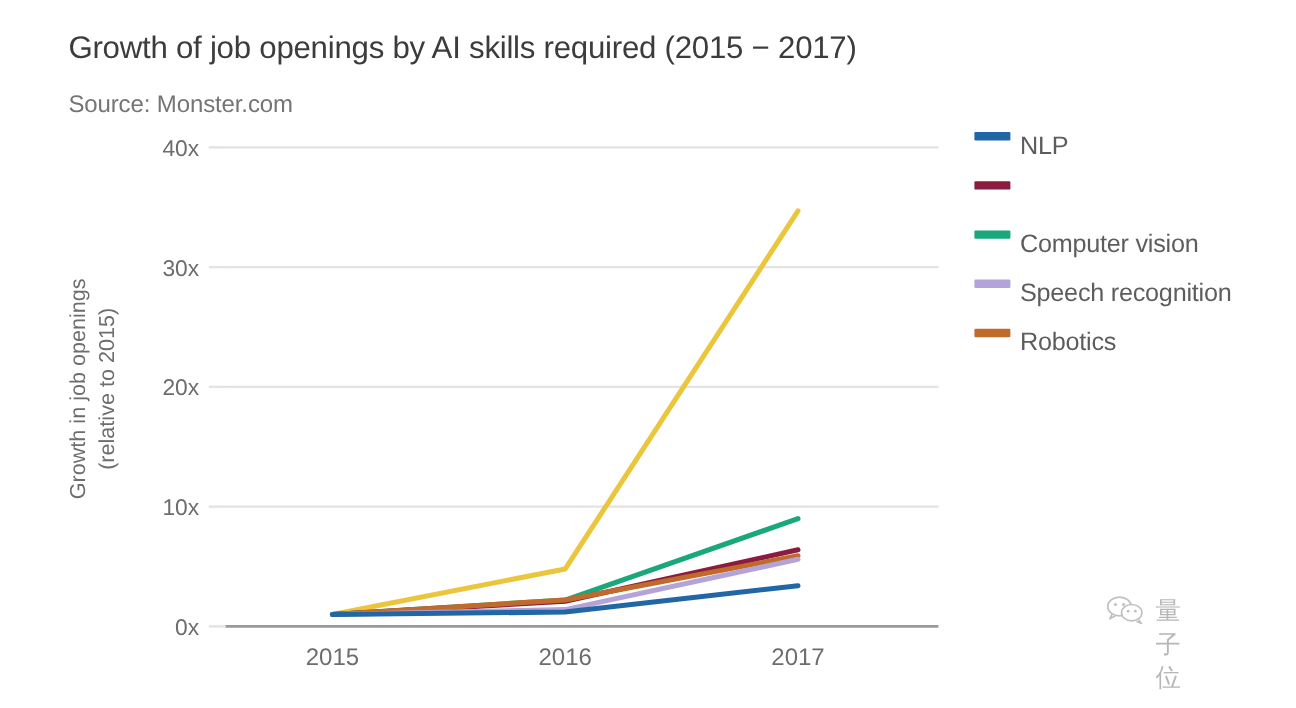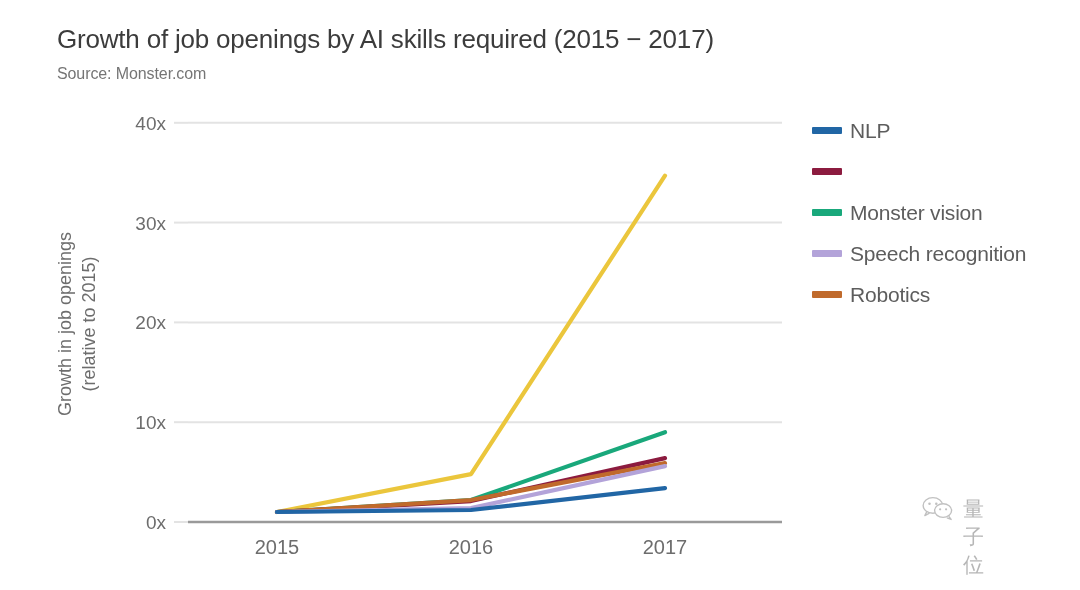--- a/index.html
+++ b/index.html
@@ -33,26 +33,26 @@
   }
   .chart-title {
     font-size: 26px;
     line-height: 34px;
     font-weight: 400;
     color: #3c3c3c;
     letter-spacing: -0.2px;
     white-space: nowrap;
   }
   .chart-subtitle {
-    font-size: 16px;
+    font-size: 20px;
     line-height: 29px;
     font-weight: 400;
     color: #757575;
     letter-spacing: -0.1px;
-    margin-top: 3px;
+    margin-top: 17px;
     white-space: nowrap;
   }
 
   
   .plot-wrap {
     position: absolute;
     left: 0;
     top: 0;
     width: 800px;
     height: 590px;
@@ -80,21 +80,20 @@
 
   
   .legend {
     position: absolute;
     left: 812px;
     top: 110px;
     width: 266px;
   }
   .legend-item {
     display: flex;
-    align-items: center;
     height: 41px;
   }
   .legend-swatch {
     width: 30px;
     height: 7px;
     border-radius: 1px;
     flex: 0 0 auto;
   }
   .legend-label {
     margin-left: 8px;
@@ -190,21 +189,21 @@
   <div class="legend" id="legend">
       <div class="legend-item">
         <span class="legend-swatch" style="background: rgb(33, 102, 165);"></span>
         <span class="legend-label">NLP</span>
       </div>
       <div class="legend-item">
         <span class="legend-swatch" style="background: rgb(140, 27, 63);"></span>
       </div>
       <div class="legend-item">
         <span class="legend-swatch" style="background: rgb(25, 168, 123);"></span>
-        <span class="legend-label">Monster vision</span>
+        <span class="legend-label">Computer vision</span>
       </div>
       <div class="legend-item">
         <span class="legend-swatch" style="background: rgb(179, 163, 217);"></span>
         <span class="legend-label">Speech recognition</span>
       </div>
       <div class="legend-item">
         <span class="legend-swatch" style="background: rgb(192, 106, 44);"></span>
         <span class="legend-label">Robotics</span>
       </div>
     </div>

